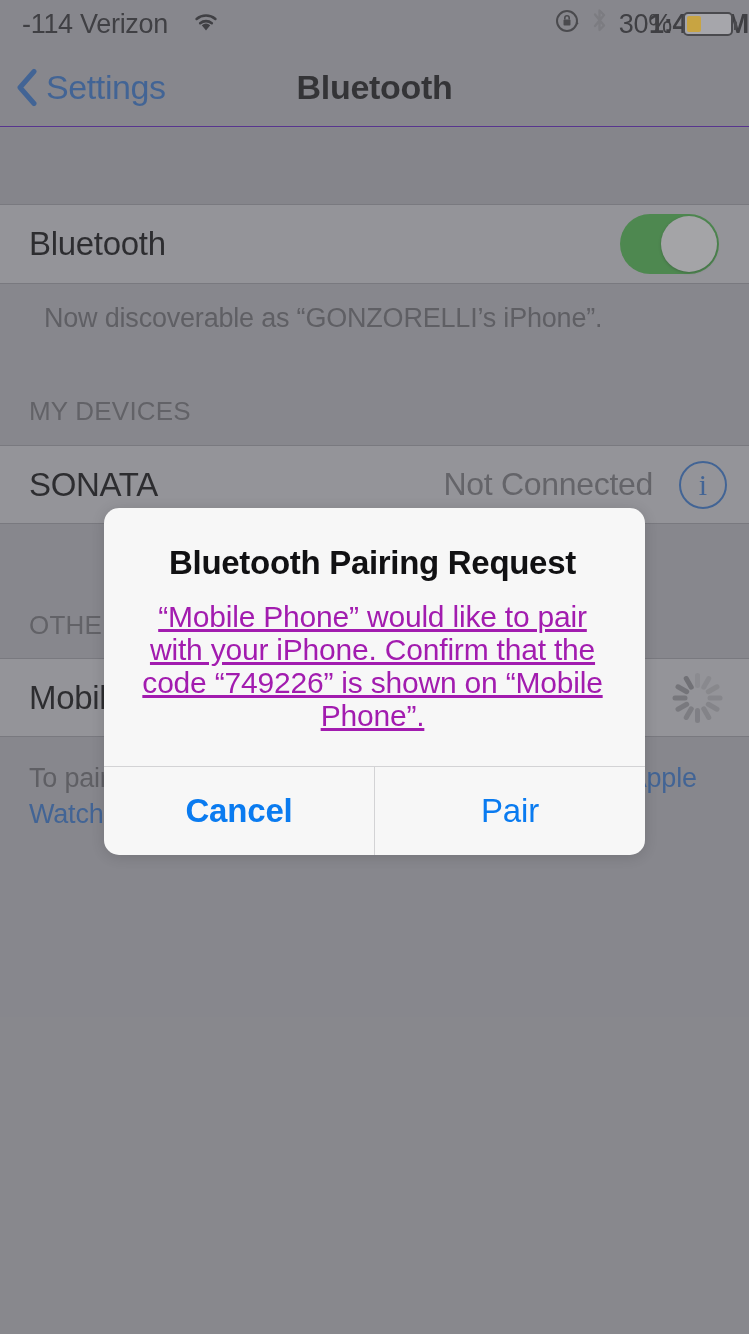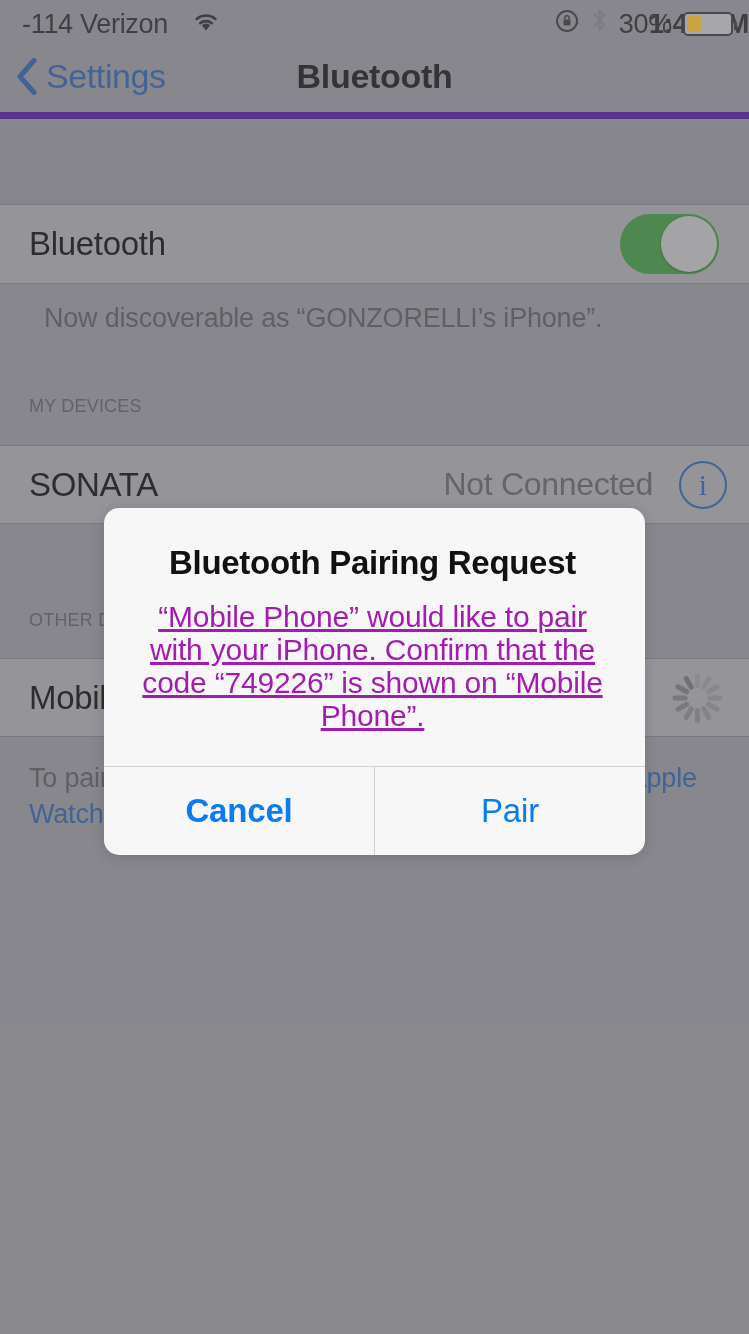--- a/index.html
+++ b/index.html
@@ -90,24 +90,24 @@
     left: 2px; top: 2px; bottom: 2px;
     width: 30%;
     background: #e8b62c;
     border-radius: 2px;
   }
   .batt-pct { font-size: 27px; }
 
   
   .navbar {
     position: absolute;
-    left: 0; top: 40px;
+    left: 0; top: 48px;
     width: 749px;
     height: 79px;
-    border-bottom: 7px solid #4c1d95;
+    border-bottom: 1px solid #4c1d95;
     box-sizing: border-box;
   }
   .back-btn {
     position: absolute;
     left: 16px;
     top: 50%;
     transform: translateY(-50%);
     display: flex;
     align-items: center;
     gap: 8px;
@@ -199,21 +199,21 @@
     top: 300px;
     padding-left: 44px;
     box-sizing: border-box;
   }
 
   .section-header {
     position: absolute;
     left: 0;
     width: 749px;
     color: #5b5b5f;
-    font-size: 18px;
+    font-size: 26px;
     letter-spacing: 0.2px;
     padding-left: 29px;
     box-sizing: border-box;
   }
   .header-my-devices { top: 396px; }
   .header-other { top: 610px; }
 
   .row-sonata {
     top: 445px;
     height: 79px;

